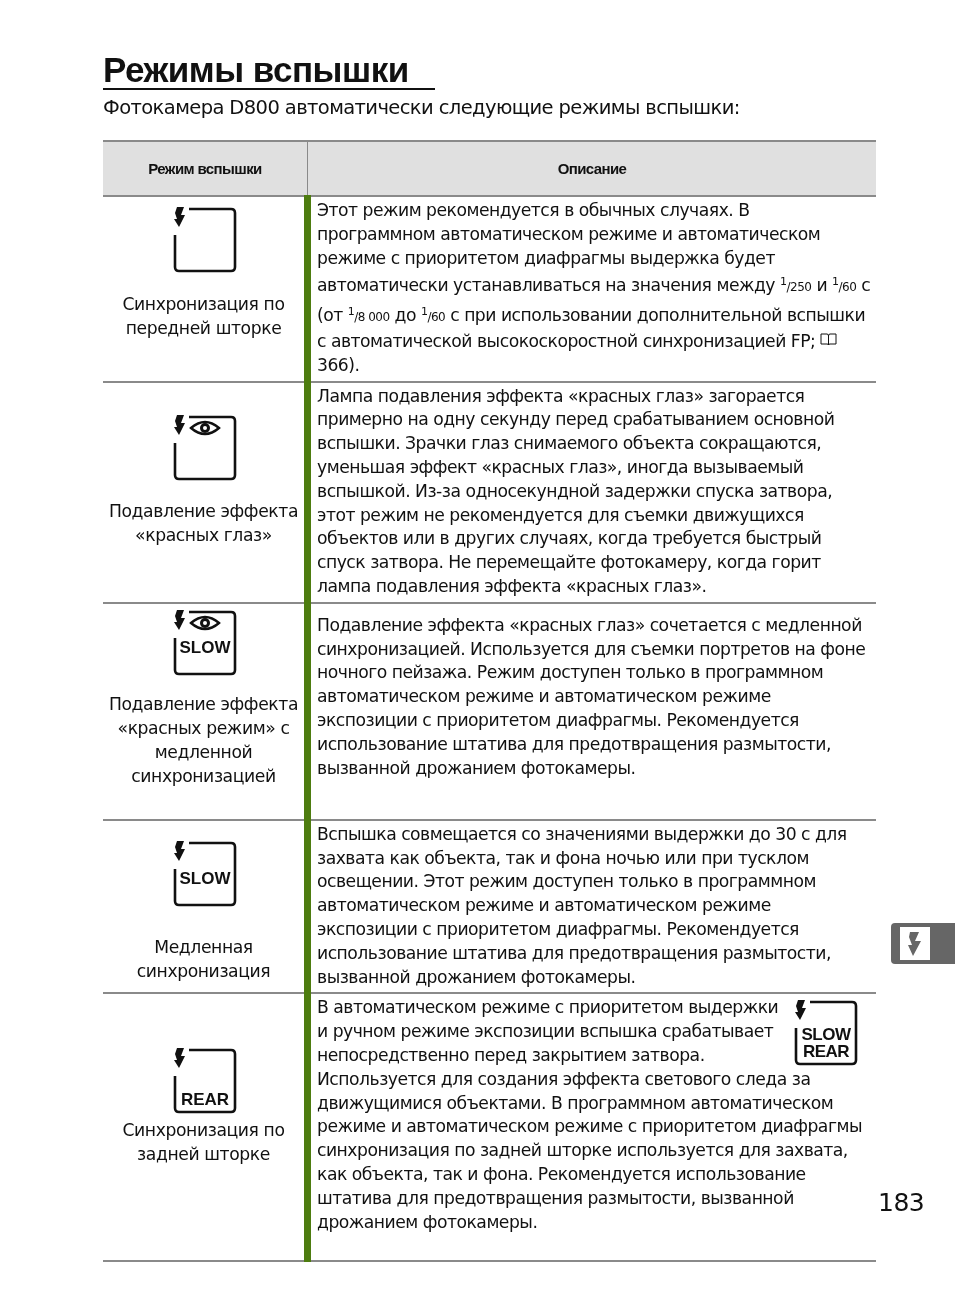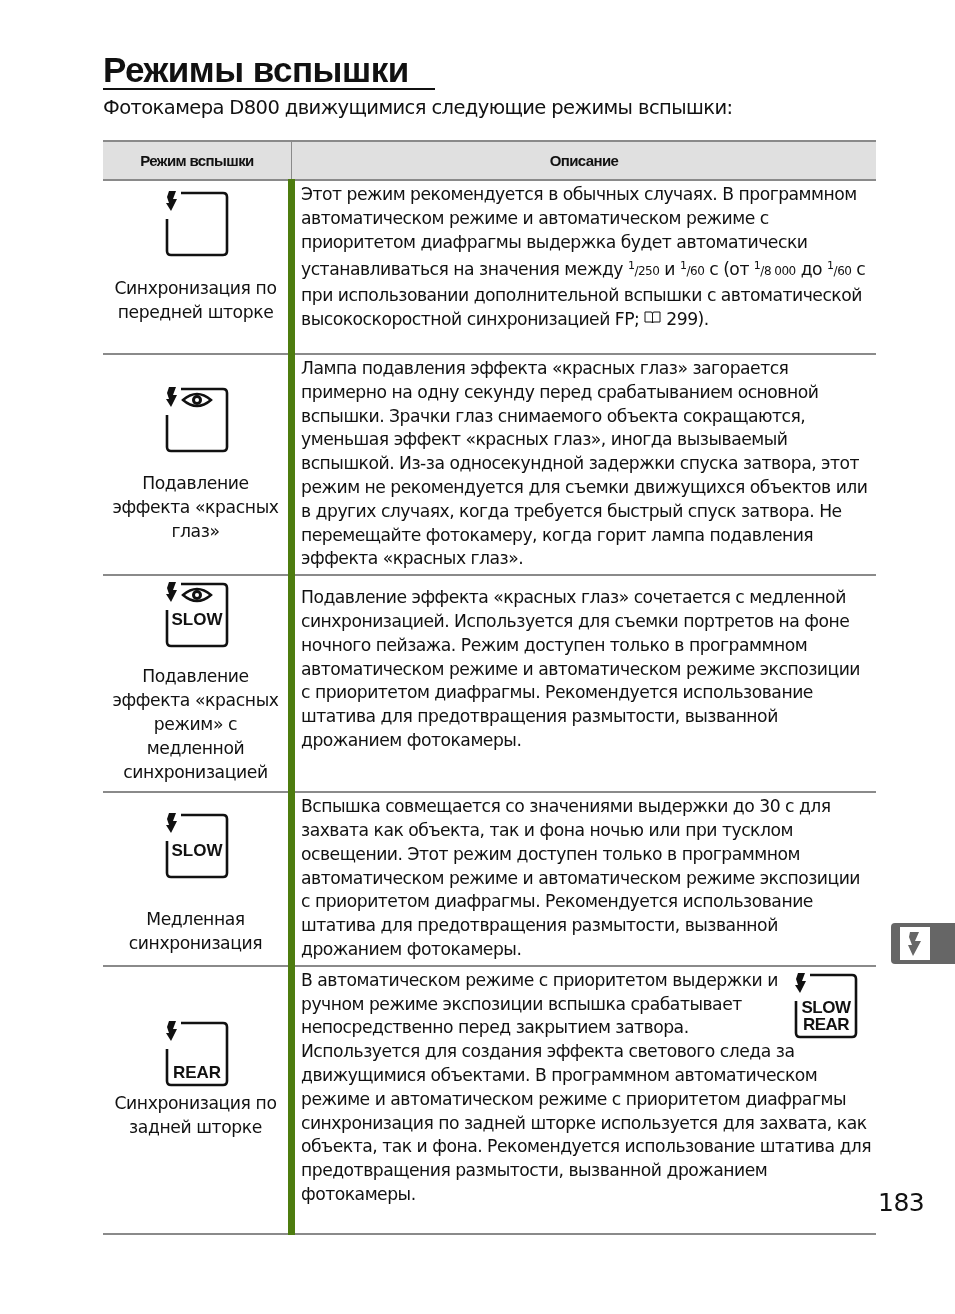--- a/index.html
+++ b/index.html
@@ -1,21 +1,21 @@
 <!DOCTYPE html>
 <html><head>
 <meta charset="utf-8">
 <style>
   html, body { margin: 0; padding: 0; background: #ffffff; }
   body { width: 955px; height: 1314px; position: relative; font-family: "DejaVu Sans", sans-serif; color: #111; overflow: hidden; }
   .title { position: absolute; left: 103px; top: 48px; font-family: "Liberation Sans", sans-serif; font-weight: bold; font-size: 35px; letter-spacing: -0.5px; margin: 0; line-height: 44px; text-align: right; }
   .title-underline { position: absolute; left: 103px; top: 88px; width: 332px; height: 2px; background: #111; }
   .intro { position: absolute; left: 103px; top: 94px; font-size: 19.5px; letter-spacing: -0.6px; line-height: 28px; margin: 0; }
   table.modes { position: absolute; left: 103px; top: 140px; width: 773px; border-collapse: collapse; table-layout: fixed; }
-  table.modes th { background: #e0e0e0; font-family: "Liberation Sans", sans-serif; font-weight: bold; font-size: 15px; height: 29px; padding: 4px; border-top: 2px solid #8a8a8a; border-bottom: 2px solid #8a8a8a; text-align: center; letter-spacing: -0.6px; transform-origin: center; }
+  table.modes th { background: #e0e0e0; font-family: "Liberation Sans", sans-serif; font-weight: bold; font-size: 15px; height: 29px; padding: 12px; border-top: 2px solid #8a8a8a; border-bottom: 2px solid #8a8a8a; text-align: center; letter-spacing: -0.6px; transform-origin: center; }
   table.modes th:first-child { width: 180px; border-right: 1px solid #8a8a8a; }
   table.modes td { vertical-align: top; border-bottom: 2px solid #8a8a8a; padding: 0; }
   table.modes td.mode { border-right: 7px solid #4d7c0f; text-align: center; }
   .desc { font-size: 17.2px; line-height: 23.8px; letter-spacing: -0.5px; padding: 2px 4px 3px 6px; }
   .mode-label { font-size: 17.2px; line-height: 24px; letter-spacing: -0.4px; padding: 0 2px; }
   .icon-wrap { display: flex; justify-content: center; }
   .mode-icon { display: block; }
   .sup { font-size: 11px; vertical-align: 6px; }
   .sub { font-size: 12px; text-align: center; }
   .row1 td { height: 172px; }
@@ -27,21 +27,21 @@
   .thumb-tab { position: absolute; left: 891px; top: 923px; width: 64px; height: 41px; background: #666; border-radius: 4px 0 0 4px; }
   .thumb-tab .inner { position: absolute; left: 9px; top: 4px; width: 30px; height: 33px; background: #fff; display: flex; align-items: center; justify-content: center; }
   .page-number { position: absolute; left: 878px; top: 1188px; font-size: 25px; letter-spacing: -0.5px; }
   .book-icon { display: inline-block; font-size: 14px; vertical-align: 1px; }
 </style>
 </head>
 <body>
 
 <h1 class="title">Режимы вспышки</h1>
 <div class="title-underline"></div>
-<p class="intro">Фотокамера D800 движущимися следующие режимы вспышки:</p>
+<p class="intro">Фотокамера D800 автоматически следующие режимы вспышки:</p>
 
 <table class="modes">
   <thead>
     <tr>
       <th>Режим вспышки</th>
       <th>Описание</th>
     </tr>
   </thead>
   <tbody>
 
@@ -51,21 +51,21 @@
           <svg class="mode-icon" width="66" height="68" viewBox="0 0 66 68">
             <path d="M18 4 L60 4 Q64 4 64 8 L64 62 Q64 66 60 66 L8 66 Q4 66 4 62 L4 30" fill="none" stroke="#111" stroke-width="2.6"></path>
             <path d="M6 2 L13 2 L10 10 L14 10 L8 22 L3 14 L6 14 L4 8 Z" fill="#111"></path>
           </svg>
         </div>
         <div class="mode-label" style="margin-top:19px;">Синхронизация по передней шторке</div>
       </td>
       <td>
         <div class="desc"><span>Этот режим рекомендуется в обычных случаях. В программном автоматическом режиме и автоматическом режиме с приоритетом диафрагмы выдержка будет автоматически устанавливаться на значения между </span><span class="sup">1</span><span class="sub">/250</span><span> и </span><span class="sup">1</span><span class="sub">/60</span><span> с (от </span><span class="sup">1</span><span class="sub">/8 000</span><span> до </span><span class="sup">1</span><span class="sub">/60</span><span> с при использовании дополнительной вспышки с автоматической высокоскоростной синхронизацией FP; </span><svg class="book-icon" width="17" height="13" viewBox="0 0 17 13">
               <path d="M1 1 L7 1 Q8.5 1 8.5 3 L8.5 12 Q8.5 11 7 11 L1 11 Z M16 1 L10 1 Q8.5 1 8.5 3 L8.5 12 Q8.5 11 10 11 L16 11 Z" fill="none" stroke="#111" stroke-width="1"></path>
-            </svg><span> 299).</span></div>
+            </svg><span> 366).</span></div>
       </td>
     </tr>
 
     <tr class="row2">
       <td class="mode">
         <div class="icon-wrap" style="margin-top:30px;">
           <svg class="mode-icon" width="66" height="68" viewBox="0 0 66 68">
             <path d="M18 4 L60 4 Q64 4 64 8 L64 62 Q64 66 60 66 L8 66 Q4 66 4 62 L4 30" fill="none" stroke="#111" stroke-width="2.6"></path>
             <path d="M6 2 L13 2 L10 10 L14 10 L8 22 L3 14 L6 14 L4 8 Z" fill="#111"></path>
             <path d="M20 15 Q34 3 48 15 Q34 27 20 15 Z" fill="none" stroke="#111" stroke-width="2.4"></path>

